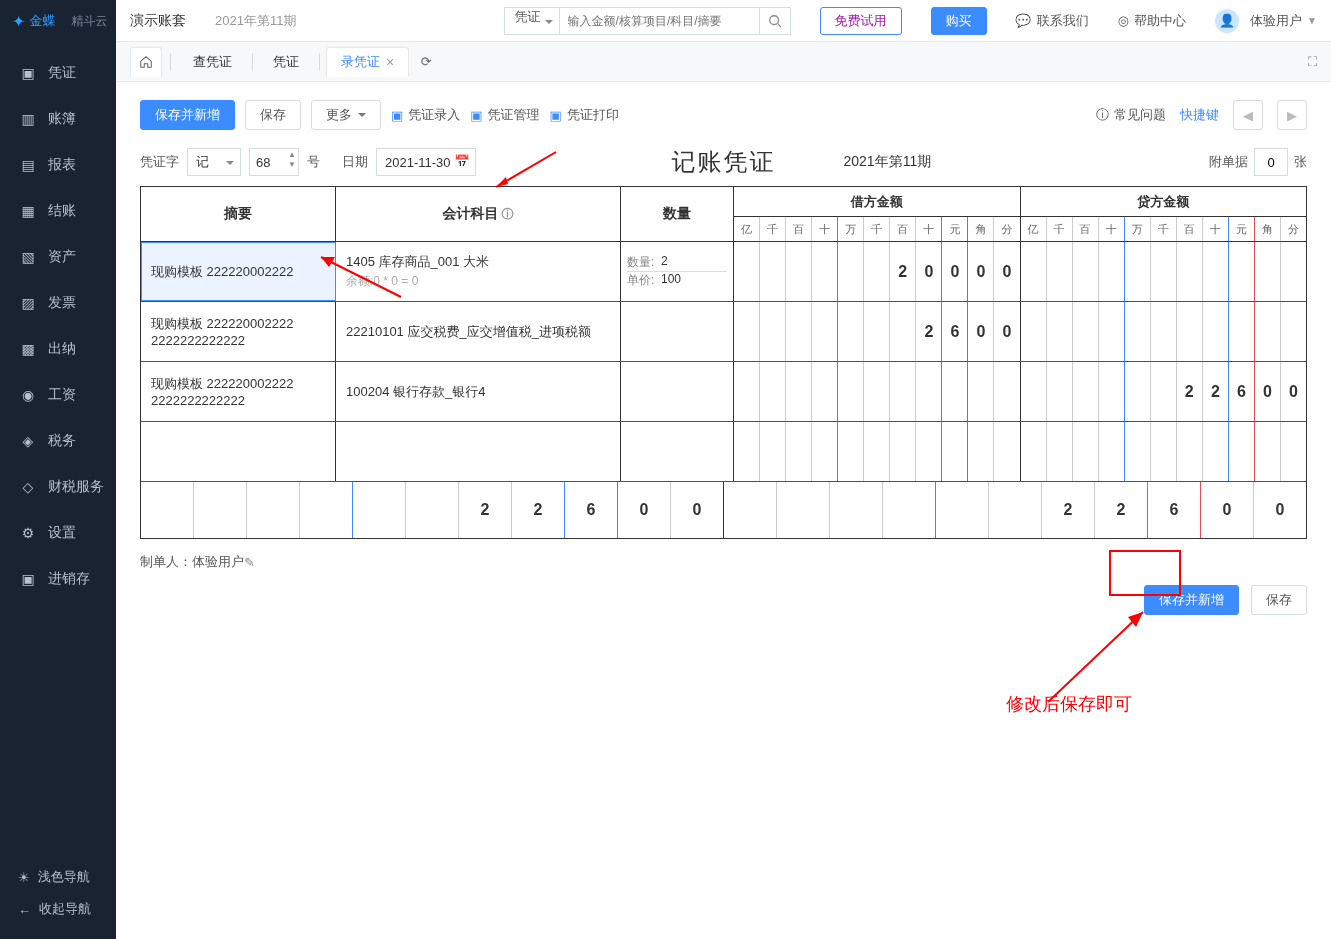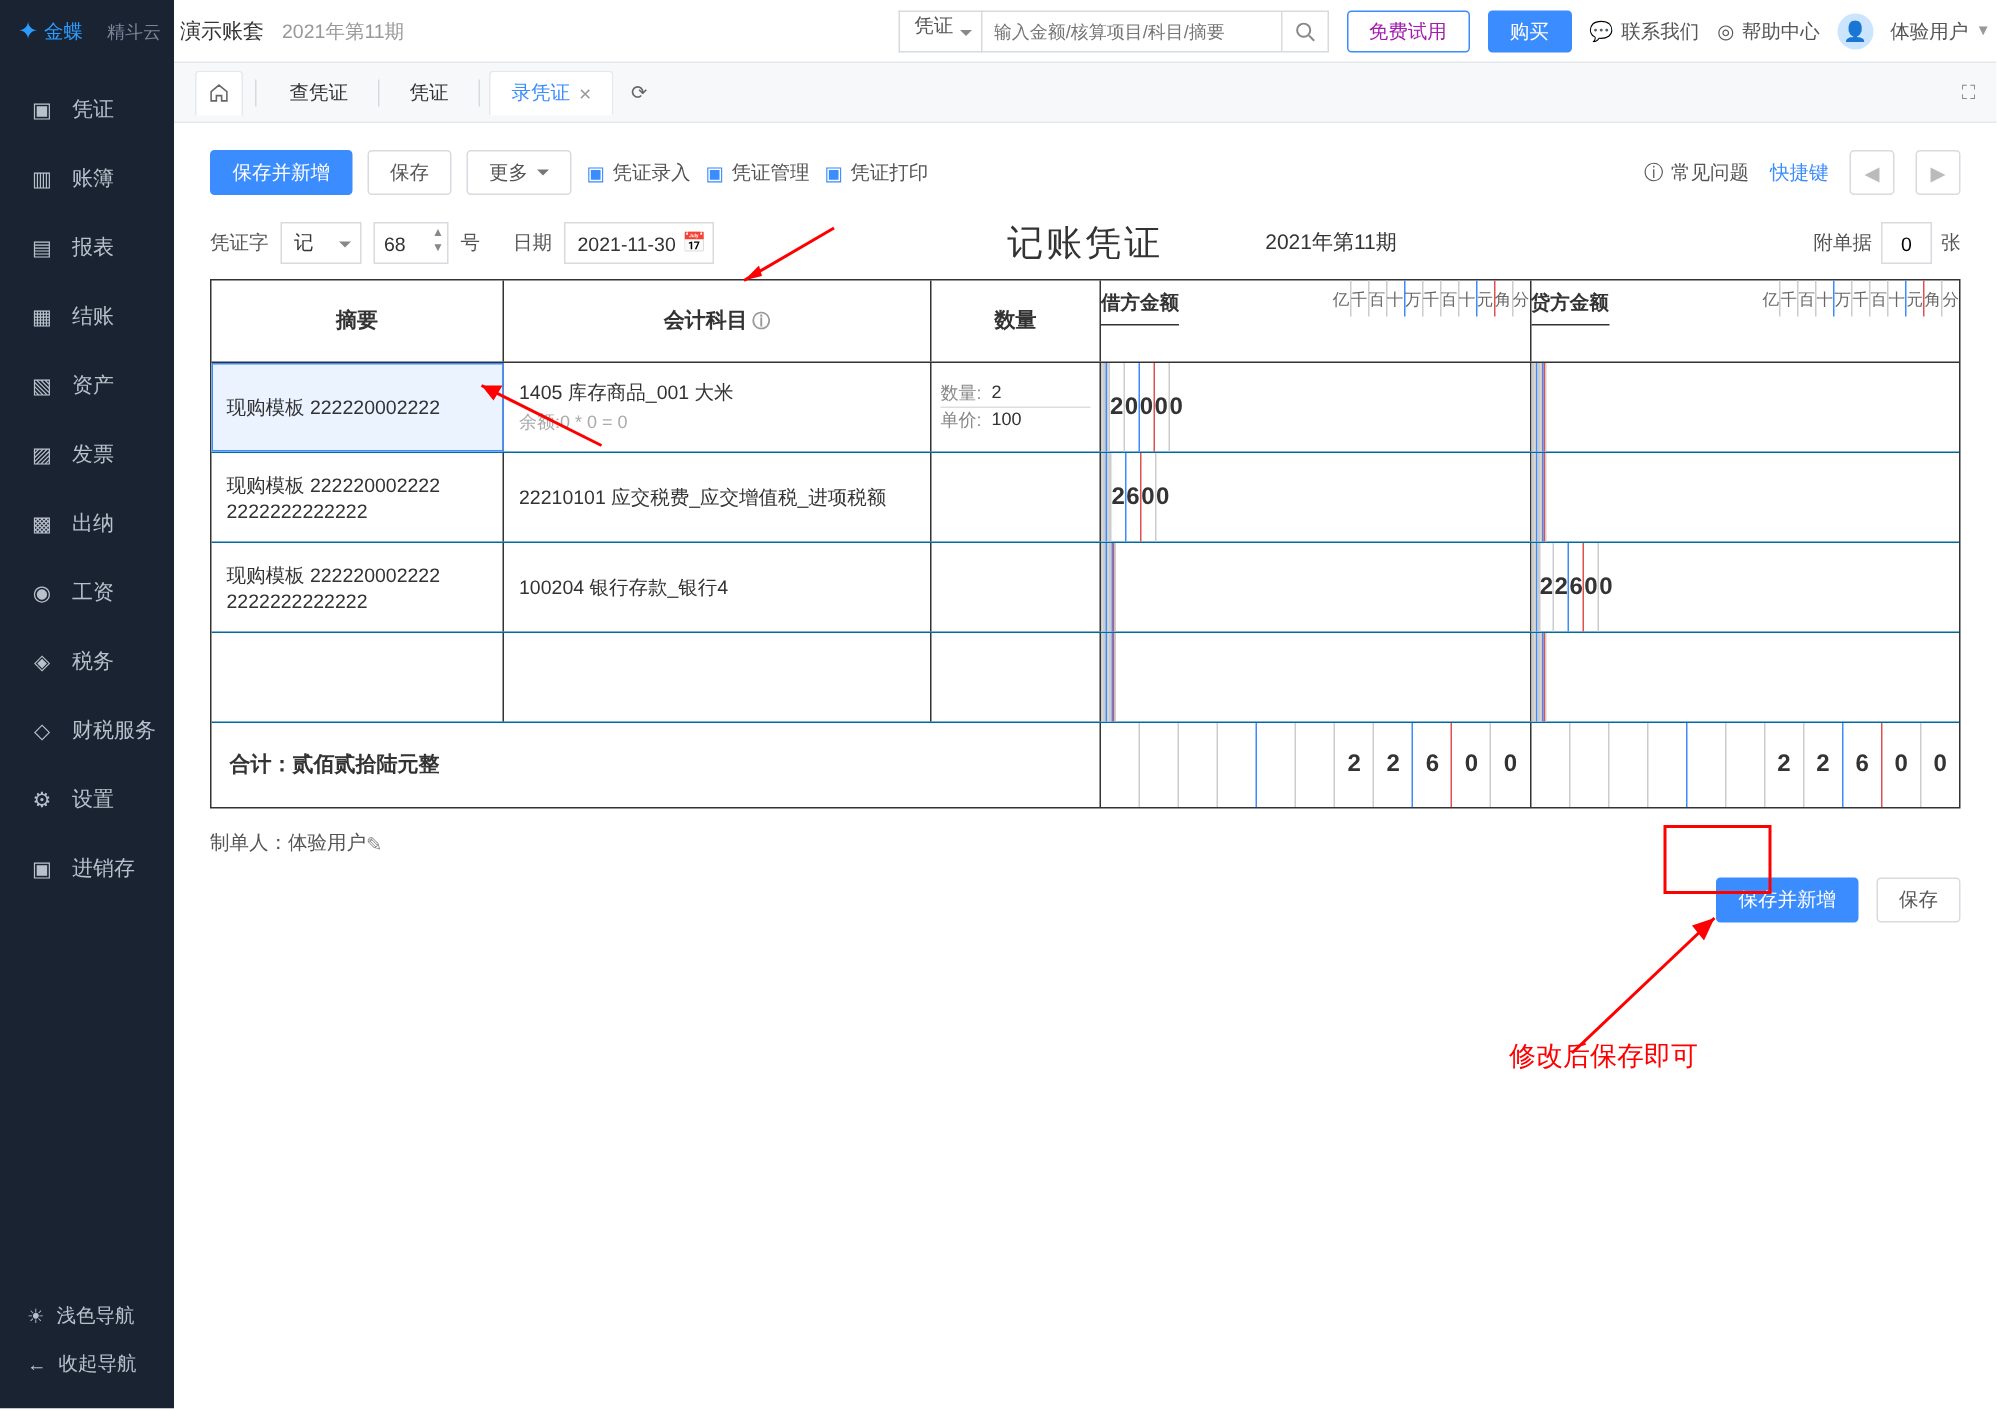--- a/index.html
+++ b/index.html
@@ -14,21 +14,21 @@
 .logo-sub { color: #7a8599; font-size: 12px; margin-left: 16px; }
 .nav { flex: 1; padding-top: 8px; }
 .nav-item { display: flex; align-items: center; height: 46px; padding-left: 18px; cursor: pointer; color: #b8c0cc; font-size: 14px; }
 .nav-icon { width: 20px; margin-right: 10px; display: inline-flex; justify-content: center; }
 .sidebar-footer { padding-bottom: 14px; }
 .sf-item { display: flex; align-items: center; height: 32px; padding-left: 18px; color: #b8c0cc; font-size: 13px; cursor: pointer; }
 .sf-icon { margin-right: 8px; }
 
 
 .main { flex: 1; display: flex; flex-direction: column; background: #fff; }
-.header { height: 42px; border-bottom: 1px solid #e5e8ec; display: flex; align-items: center; padding: 0 4px; gap: 12px; }
+.header { height: 42px; border-bottom: 1px solid #e5e8ec; display: flex; align-items: center; padding: 0 14px; gap: 29px; }
 .account-name { font-size: 14px; color: #333; }
 .account-period { color: #999; font-size: 13px; }
 .search-wrap { margin-left: auto; display: flex; align-items: center; }
 .search-type { height: 28px; border: 1px solid #d7dbe0; border-right: none; padding: 0 18px 0 10px; font-size: 13px; color: #555; background: #fff; position: relative; }
 .search-type::after { content: ""; position: absolute; right: 6px; top: 12px; border: 4px solid transparent; border-top-color: #888; }
 .search-input { height: 28px; width: 200px; border: 1px solid #d7dbe0; border-right: none; padding: 0 8px; font-size: 12px; color: #a21caf; }
 .search-btn { height: 28px; width: 32px; border: 1px solid #d7dbe0; background: #fff; display: flex; align-items: center; justify-content: center; cursor: pointer; }
 .hdr-btn { height: 28px; padding: 0 14px; border-radius: 3px; font-size: 13px; cursor: pointer; display: inline-flex; align-items: center; }
 .btn-trial { border: 1px solid #3b8cff; color: #a21caf; background: #fff; }
 .btn-buy { border: 1px solid #3b8cff; background: #3b8cff; color: #fff; }
@@ -72,21 +72,21 @@
 .vh-attach { margin-left: auto; display: flex; align-items: center; gap: 6px; }
 .vh-att-inp { width: 34px; height: 28px; border: 1px solid #d7dbe0; text-align: center; font-size: 13px; }
 
 
 .vtable { border: 1px solid #333; width: 100%; }
 .vtr { display: flex; border-bottom: 1px solid #333; }
 .vtr:last-child { border-bottom: none; }
 .col-abs { width: 195px; border-right: 1px solid #333; }
 .col-acc { width: 285px; border-right: 1px solid #333; }
 .col-qty { width: 113px; border-right: 1px solid #333; }
-.col-amt { flex: 1; border-right: 1px solid #333; display: flex; flex-direction: row; justify-content: space-between; }
+.col-amt { flex: 1; border-right: 1px solid #333; display: flex; flex-direction: column; }
 .col-amt:last-child { border-right: none; }
 .th { display: flex; align-items: center; justify-content: center; font-size: 14px; color: #333; font-weight: 700; }
 .amt-head { height: 30px; border-bottom: 1px solid #333; display: flex; align-items: center; justify-content: center; font-weight: 700; }
 .amt-units { height: 24px; display: flex; }
 .unit { flex: 1; border-right: 1px solid #ccc; display: flex; align-items: center; justify-content: center; font-size: 11px; color: #666; }
 .unit:last-child { border-right: none; }
 .unit.bb { border-right-color: #3b8cff; }
 .unit.rb { border-right-color: #e05050; }
 .th-simple { height: 54px; }
 .help-icon { font-size: 12px; color: #999; margin-left: 3px; }
@@ -525,21 +525,20 @@
                   <div class="amt-cell"></div>
                   <div class="amt-cell bb"></div>
                   <div class="amt-cell rb"></div>
                   <div class="amt-cell"></div>
                   <div class="amt-cell"></div>
                 </div>
               </div>
             </div>
           </div>
         <div class="sum-row">
-          <div class="sum-label">合计：贰佰贰拾陆元整</div>
           <div class="sum-amt">
               <div class="amt-cells" id="sum-debit">
                 <div class="amt-cell"></div>
                 <div class="amt-cell"></div>
                 <div class="amt-cell"></div>
                 <div class="amt-cell bb"></div>
                 <div class="amt-cell"></div>
                 <div class="amt-cell"></div>
                 <div class="amt-cell">2</div>
                 <div class="amt-cell bb">2</div>

